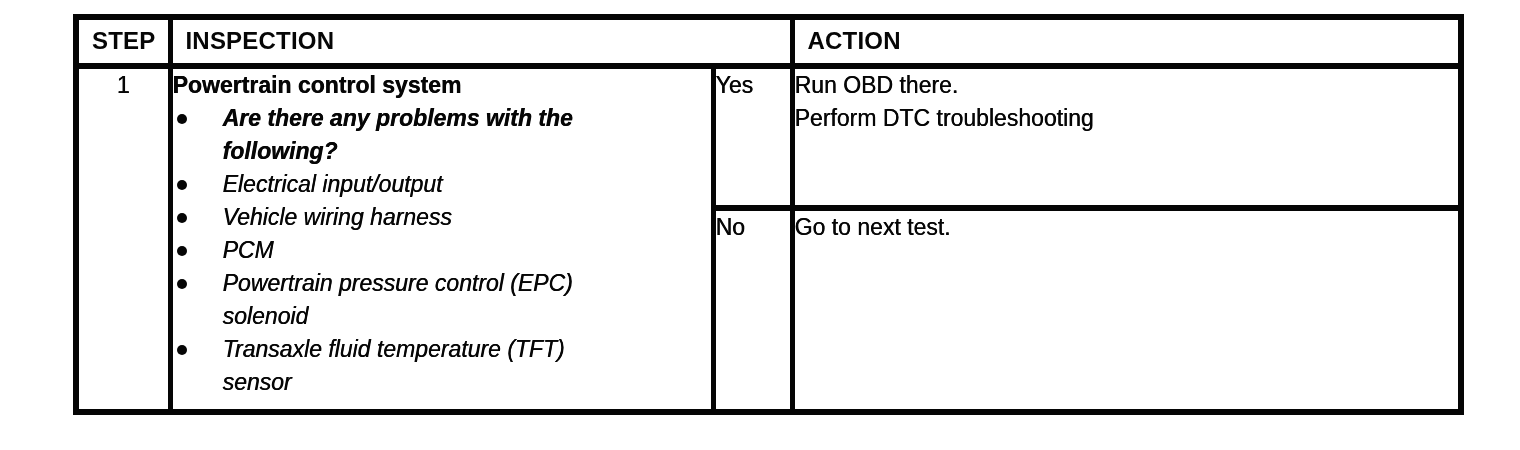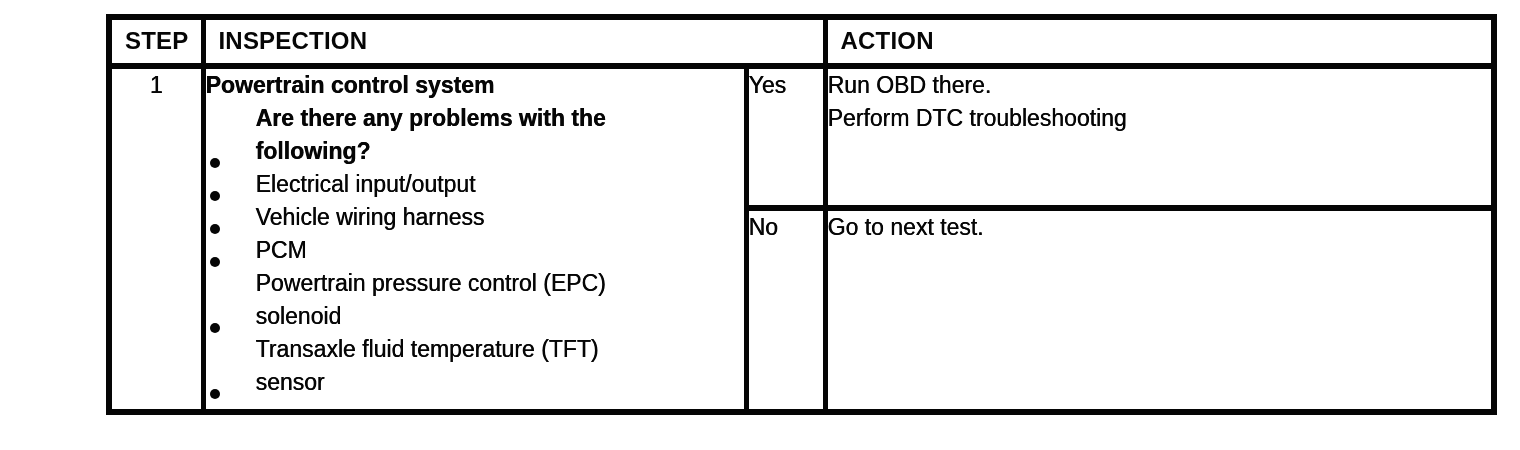--- a/index.html
+++ b/index.html
@@ -17,21 +17,21 @@
   }
   
   .page {
     position: absolute;
     inset: 0;
     background: #ffffff;
   }
 
   table.doc-table {
     position: absolute;
-    left: 106px;
+    left: 73px;
     top: 14px;
     width: 1385px;
     border-collapse: collapse;
     table-layout: fixed;
     border: 6px solid #050505;
   }
   table.doc-table th,
   table.doc-table td {
     border: 5px solid #050505;
     vertical-align: top;
@@ -83,21 +83,22 @@
     line-height: 33px;
     text-shadow: 0.4px 0 0 currentColor;
   }
   ul.bullets {
     list-style: none;
     margin: 0;
     padding: 0;
   }
   ul.bullets li {
     display: flex;
-    align-items: flex-end;
+    align-items: flex-start;
+    font-style: italic;
   }
   .dot {
     flex: 0 0 auto;
     width: 10px;
     height: 10px;
     border-radius: 50%;
     background: #050505;
     margin: 12px 0 0 4px;
   }
   .btext {

